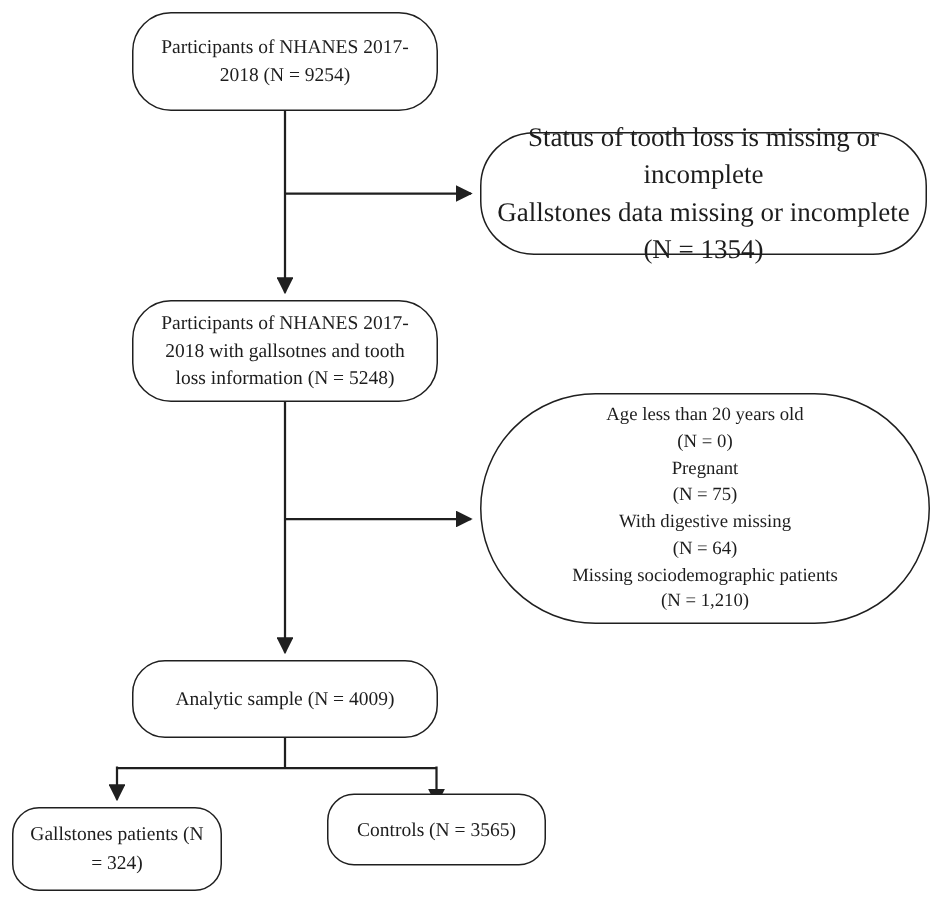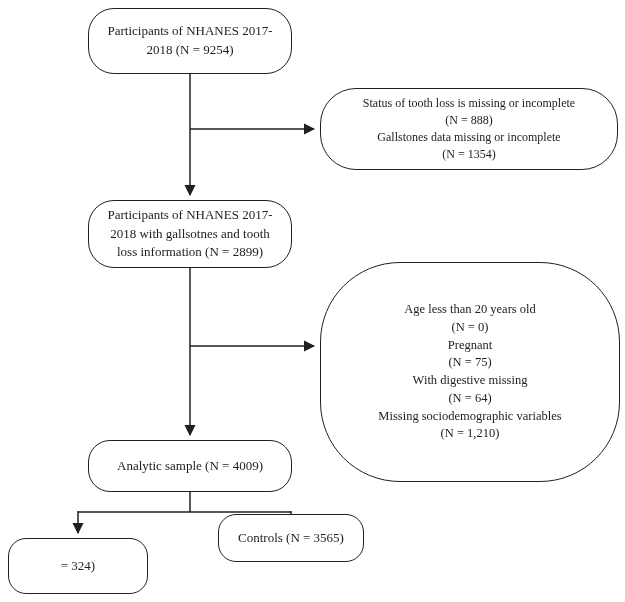--- a/index.html
+++ b/index.html
@@ -27,26 +27,26 @@
     flex-direction: column;
     justify-content: center;
     align-items: center;
     text-align: center;
     font-size: 13px;
     line-height: 1.45;
     padding: 4px 10px;
   }
   .box .line { width: 100%; }
   .box-participants-initial { left: 88px;  top: 8px;   width: 204px; height: 66px;  border-radius: 26px; }
-  .box-exclusion-1          { left: 320px; top: 88px;  width: 298px; height: 82px;  border-radius: 36px; font-size: 12px; line-height: 1.4; }
+  .box-exclusion-1          { left: 320px; top: 88px;  width: 298px; height: 82px;  border-radius: 36px; font-size: 18px; line-height: 1.4; }
   .box-participants-info    { left: 88px;  top: 200px; width: 204px; height: 68px;  border-radius: 26px; }
-  .box-exclusion-2          { left: 320px; top: 262px; width: 300px; height: 220px; border-radius: 80px; font-size: 12.5px; line-height: 1.42; }
+  .box-exclusion-2          { left: 320px; top: 262px; width: 300px; height: 154px; border-radius: 80px; font-size: 12.5px; line-height: 1.42; }
   .box-analytic-sample      { left: 88px;  top: 440px; width: 204px; height: 52px;  border-radius: 22px; }
   .box-gallstones-patients  { left: 8px;   top: 538px; width: 140px; height: 56px;  border-radius: 18px; }
-  .box-controls             { left: 218px; top: 514px; width: 146px; height: 48px;  border-radius: 18px; }
+  .box-controls             { left: 218px; top: 529px; width: 146px; height: 48px;  border-radius: 18px; }
 </style>
 </head>
 <body>
 
 <div class="canvas">
 
   <svg class="connectors" width="625" height="602" viewBox="0 0 625 602">
     <defs>
       <marker id="arrow" viewBox="0 0 10 10" refX="9" refY="5" markerWidth="7.5" markerHeight="7.5" orient="auto-start-reverse">
         <path d="M 0 0 L 10 5 L 0 10 z" fill="#1f1f1f"></path>
@@ -63,47 +63,47 @@
     <line x1="291" y1="511" x2="291" y2="536" stroke="#1f1f1f" stroke-width="1.5" marker-end="url(#arrow)"></line>
   </svg>
 
   <div class="box box-participants-initial">
     <div class="line">Participants of NHANES 2017-</div>
     <div class="line">2018 (N = 9254)</div>
   </div>
 
   <div class="box box-exclusion-1">
     <div class="line">Status of tooth loss is missing or incomplete</div>
-    <div class="line">(N = 888)</div>
     <div class="line">Gallstones data missing or incomplete</div>
     <div class="line">(N = 1354)</div>
   </div>
 
   <div class="box box-participants-info">
     <div class="line">Participants of NHANES 2017-</div>
     <div class="line">2018 with gallsotnes and tooth</div>
-    <div class="line">loss information (N = 2899)</div>
+    <div class="line">loss information (N = 5248)</div>
   </div>
 
   <div class="box box-exclusion-2">
     <div class="line">Age less than 20 years old</div>
     <div class="line">(N = 0)</div>
     <div class="line">Pregnant</div>
     <div class="line">(N = 75)</div>
     <div class="line">With digestive missing</div>
     <div class="line">(N = 64)</div>
-    <div class="line">Missing sociodemographic variables</div>
+    <div class="line">Missing sociodemographic patients</div>
     <div class="line">(N = 1,210)</div>
   </div>
 
   <div class="box box-analytic-sample">
     <div class="line">Analytic sample (N = 4009)</div>
   </div>
 
   <div class="box box-gallstones-patients">
+    <div class="line">Gallstones patients (N</div>
     <div class="line">= 324)</div>
   </div>
 
   <div class="box box-controls">
     <div class="line">Controls (N = 3565)</div>
   </div>
 
 </div>
 
 </body></html>

